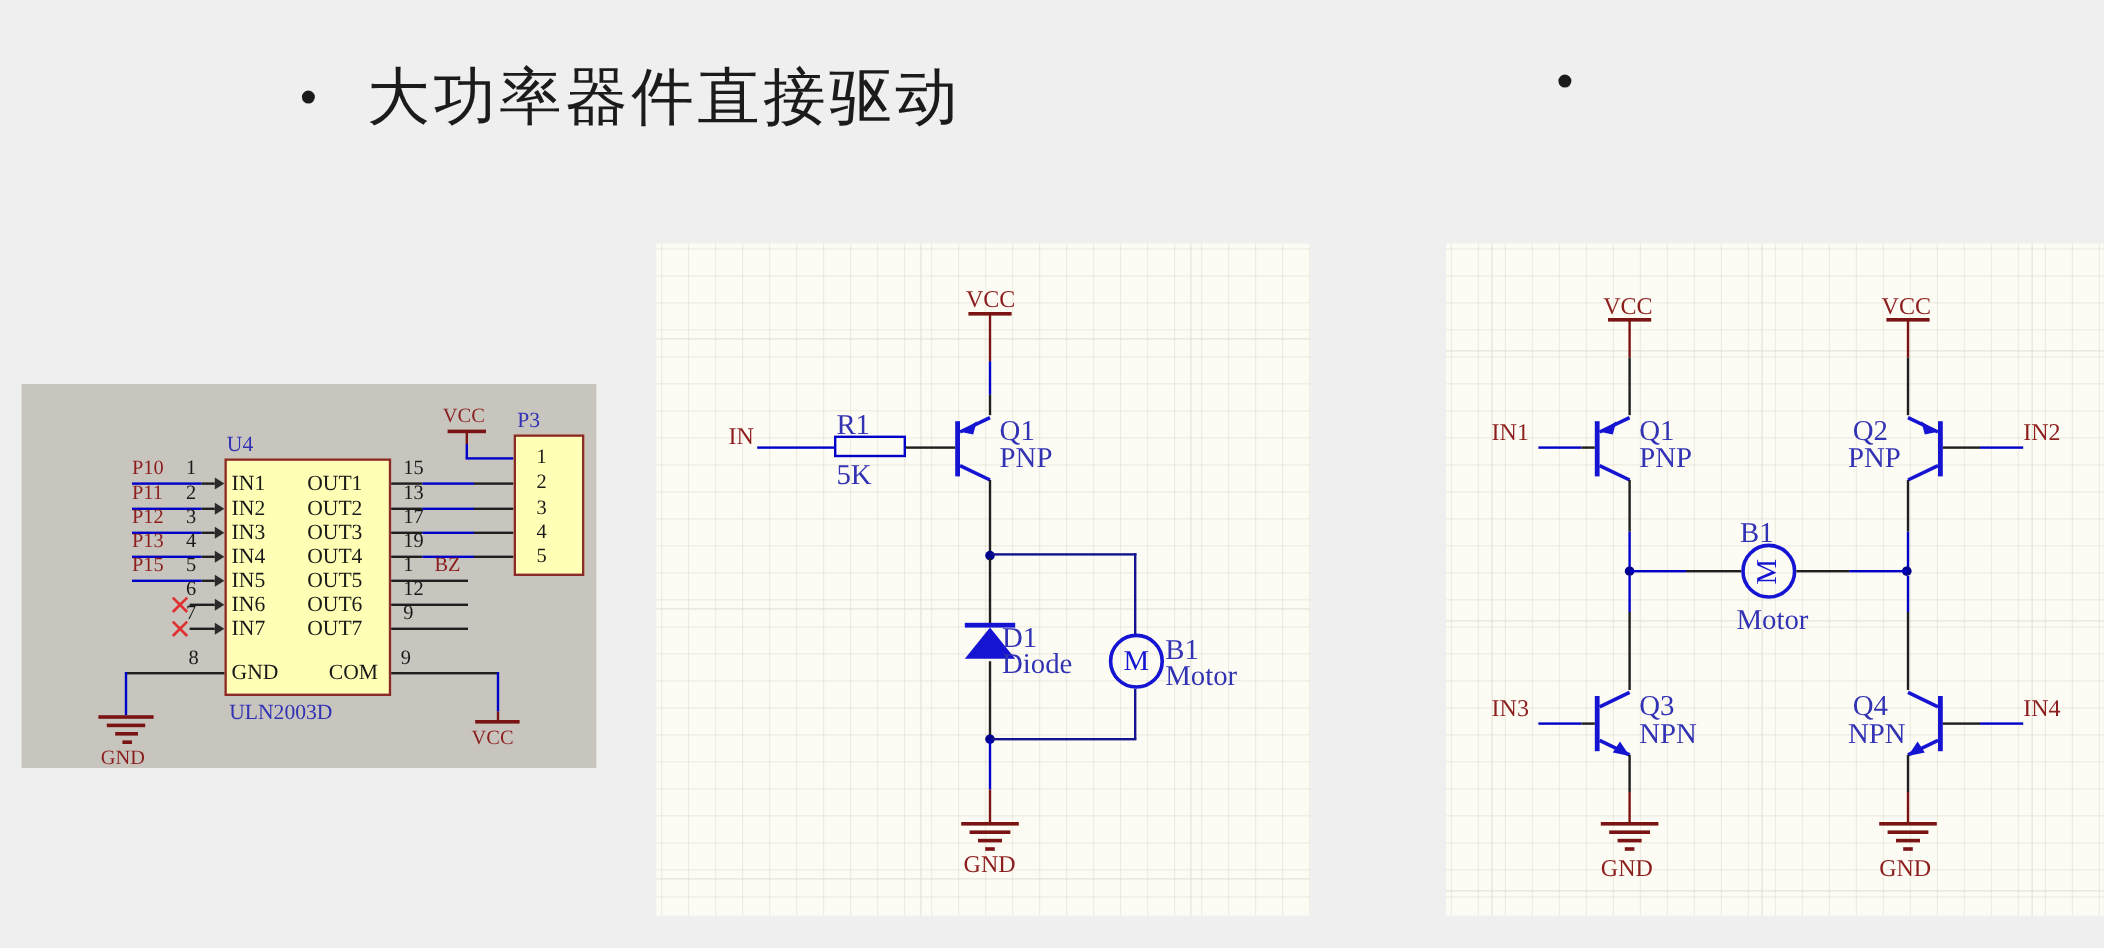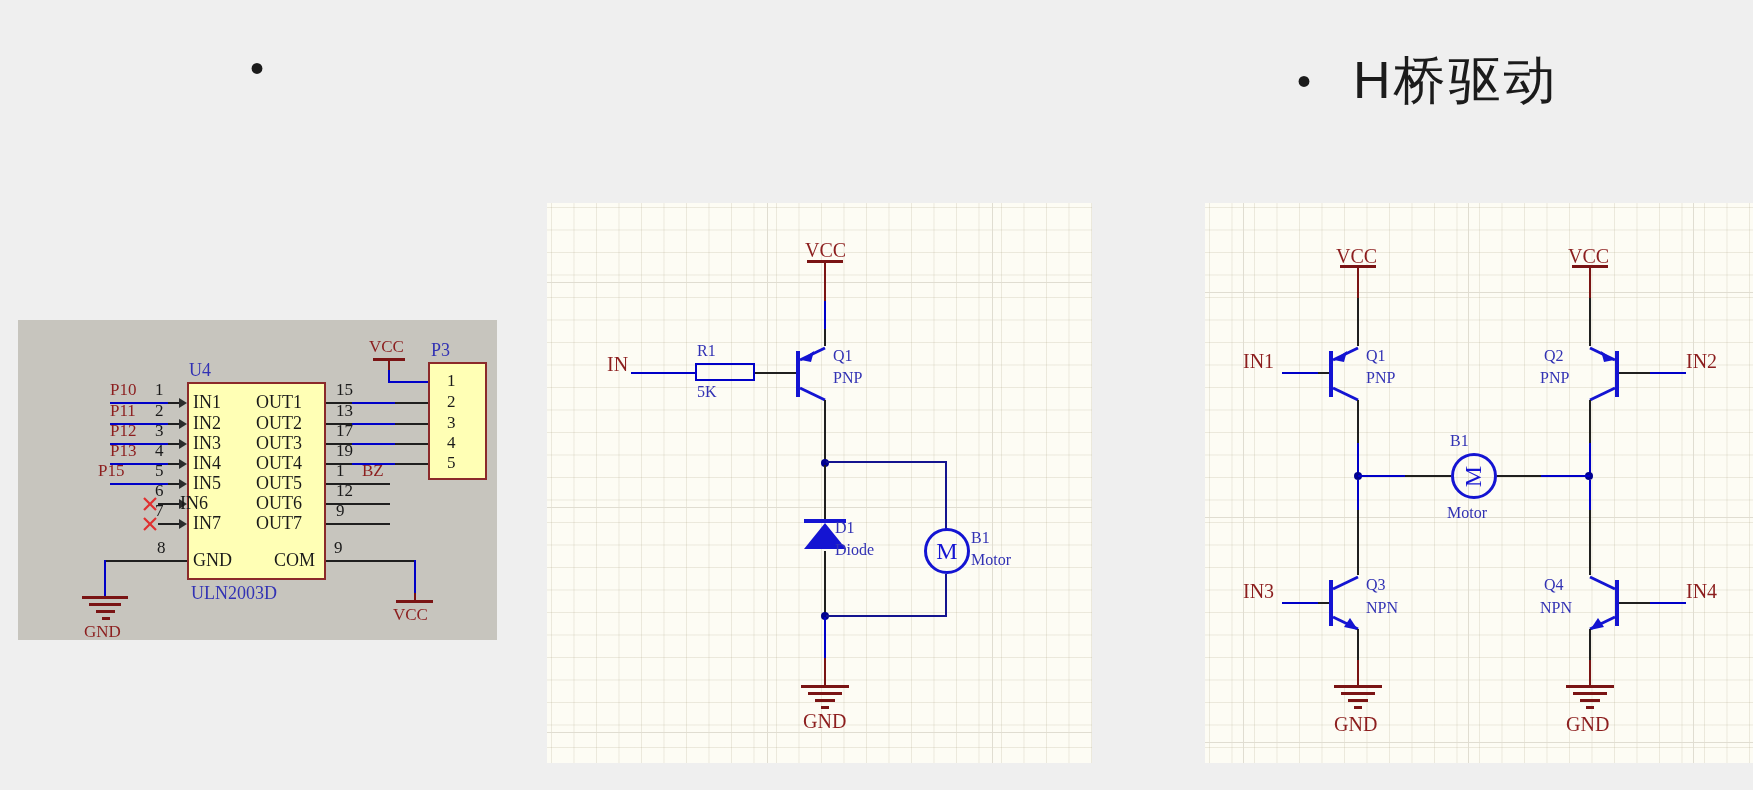--- a/index.html
+++ b/index.html
@@ -16,21 +16,21 @@
       linear-gradient(90deg,#E0DDD1 1px, transparent 1px),
       linear-gradient(rgba(190,183,158,0.28) 1px, transparent 1px),
       linear-gradient(90deg,rgba(190,183,158,0.28) 1px, transparent 1px);
     background-size:225px 225px,225px 225px,22.5px 22.5px,22.5px 22.5px;}
   #panel-driver{left:547px;top:203px;width:545px;height:560px;background-position:-5px 79px,-5px 79px,4px 4px,4px 4px;}
   #panel-hbridge{left:1205px;top:203px;width:548px;height:560px;background-position:38px 89px,38px 89px,4px 4px,4px 4px;}
   .t{position:absolute;font-family:"Liberation Serif",serif;line-height:1;white-space:nowrap;}
   .net{color:#8C1E1E;font-size:17px;}
   .net2{color:#8C1E1E;font-size:20px;}
   .des{color:#3232B4;font-size:18px;}
-  .des2{color:#3232B4;font-size:16px;}
+  .des2{color:#3232B4;font-size:24px;}
   .pn{color:#1a1a1a;font-size:18px;}
   .num{color:#1a1a1a;font-size:17px;}
   i{display:block;position:absolute;}
   .hw{height:2px;}
   .vw{width:2px;}
   .blk{background:#1f1f1f;}
   .blu{background:#0000C8;}
   .nav{background:#14148F;}
   .drd{background:#7A1414;}
   .bar{position:absolute;height:3px;background:#7A1414;}
@@ -41,24 +41,24 @@
          display:flex;align-items:center;justify-content:center;color:#1414D2;
          font-family:"Liberation Serif",serif;font-size:24px;}
   .arr{position:absolute;width:0;height:0;border-top:5px solid transparent;border-bottom:5px solid transparent;border-left:8px solid #2b2b2b;}
   svg{position:absolute;overflow:visible;}
 </style>
 </head>
 <body>
 
 <div class="title" id="t1" style="left:250px;">
   <span class="bullet">•</span>
+  <span class="txt">大功率器件直接驱动</span>
 </div>
 <div class="title" id="t2" style="left:1297px;">
   <span class="bullet">•</span>
-  <span class="txt">H桥驱动</span>
 </div>
 
 <div class="panel" id="panel-uln">
   <span class="t des" style="left:171px;top:41px;">U4</span>
   <div class="chipbox" style="left:169px;top:62px;width:139px;height:198px;"></div>
   <span class="t des" style="left:173px;top:264px;">ULN2003D</span>
 
   <span class="t net" style="left:92px;top:61px;">P10</span>
     <span class="t num" style="left:137px;top:61px;">1</span>
     <i class="hw blu" style="left:92px;top:82px;width:58px;"></i>
@@ -76,34 +76,34 @@
     <i class="hw blu" style="left:92px;top:123px;width:58px;"></i>
     <i class="hw blk" style="left:150px;top:123px;width:11px;"></i>
     <div class="arr" style="left:161px;top:119px;"></div>
     <span class="t pn" style="left:175px;top:114px;">IN3</span>
   <span class="t net" style="left:92px;top:122px;">P13</span>
     <span class="t num" style="left:137px;top:122px;">4</span>
     <i class="hw blu" style="left:92px;top:143px;width:58px;"></i>
     <i class="hw blk" style="left:150px;top:143px;width:11px;"></i>
     <div class="arr" style="left:161px;top:139px;"></div>
     <span class="t pn" style="left:175px;top:134px;">IN4</span>
-  <span class="t net" style="left:80px;top:142px;">P15</span>
+  <span class="t net" style="left:92px;top:142px;">P15</span>
     <span class="t num" style="left:137px;top:142px;">5</span>
     <i class="hw blu" style="left:92px;top:163px;width:58px;"></i>
     <i class="hw blk" style="left:150px;top:163px;width:11px;"></i>
     <div class="arr" style="left:161px;top:159px;"></div>
     <span class="t pn" style="left:175px;top:154px;">IN5</span>
   <span class="t num" style="left:137px;top:162px;">6</span>
     <svg width="16" height="16" style="left:124px;top:176px;">
       <line x1="2" y1="2" x2="14" y2="14" stroke="#E03030" stroke-width="2.2"></line>
       <line x1="14" y1="2" x2="2" y2="14" stroke="#E03030" stroke-width="2.2"></line>
     </svg>
     <i class="hw blk" style="left:140px;top:183px;width:21px;"></i>
     <div class="arr" style="left:161px;top:179px;"></div>
-    <span class="t pn" style="left:162px;top:174px;">IN6</span>
+    <span class="t pn" style="left:175px;top:174px;">IN6</span>
   <span class="t num" style="left:137px;top:182px;">7</span>
     <svg width="16" height="16" style="left:124px;top:196px;">
       <line x1="2" y1="2" x2="14" y2="14" stroke="#E03030" stroke-width="2.2"></line>
       <line x1="14" y1="2" x2="2" y2="14" stroke="#E03030" stroke-width="2.2"></line>
     </svg>
     <i class="hw blk" style="left:140px;top:203px;width:21px;"></i>
     <div class="arr" style="left:161px;top:199px;"></div>
     <span class="t pn" style="left:175px;top:194px;">IN7</span>
 
   <span class="t pn" style="left:238px;top:73px;">OUT1</span>

